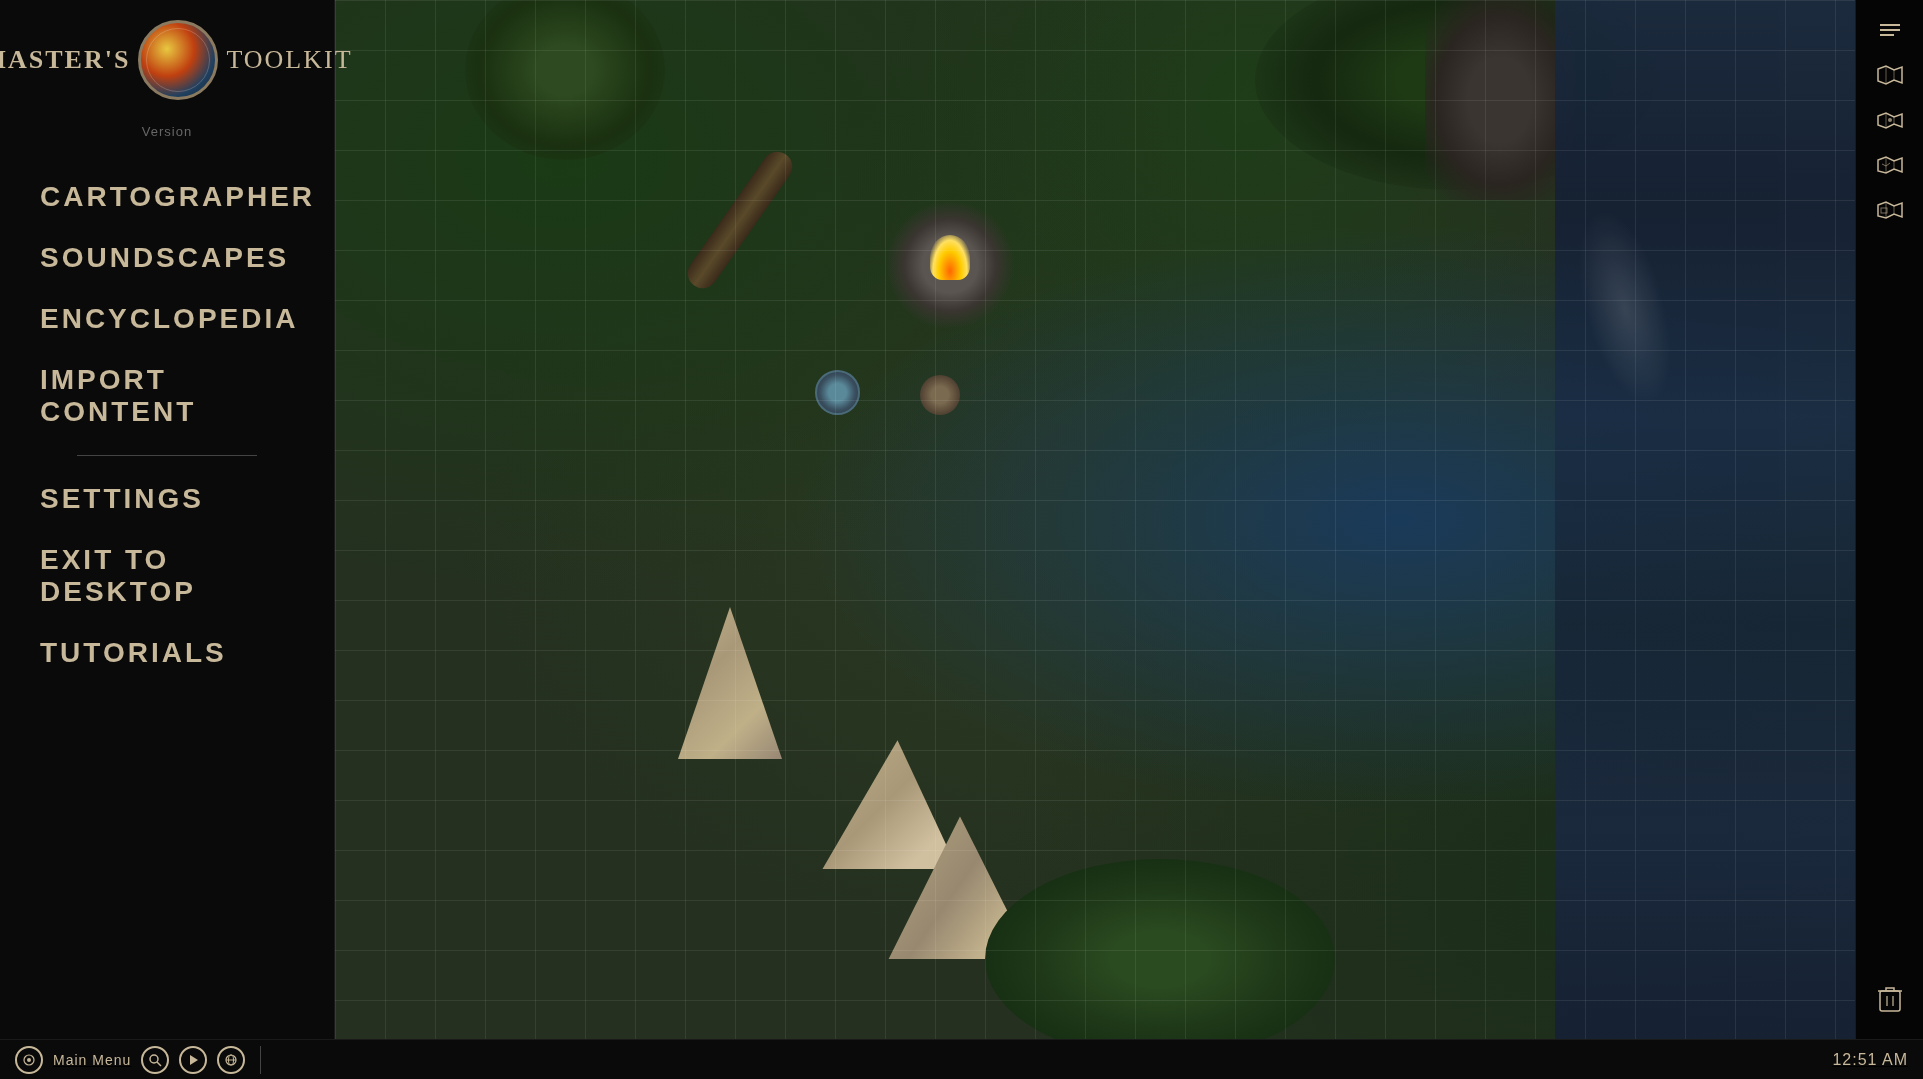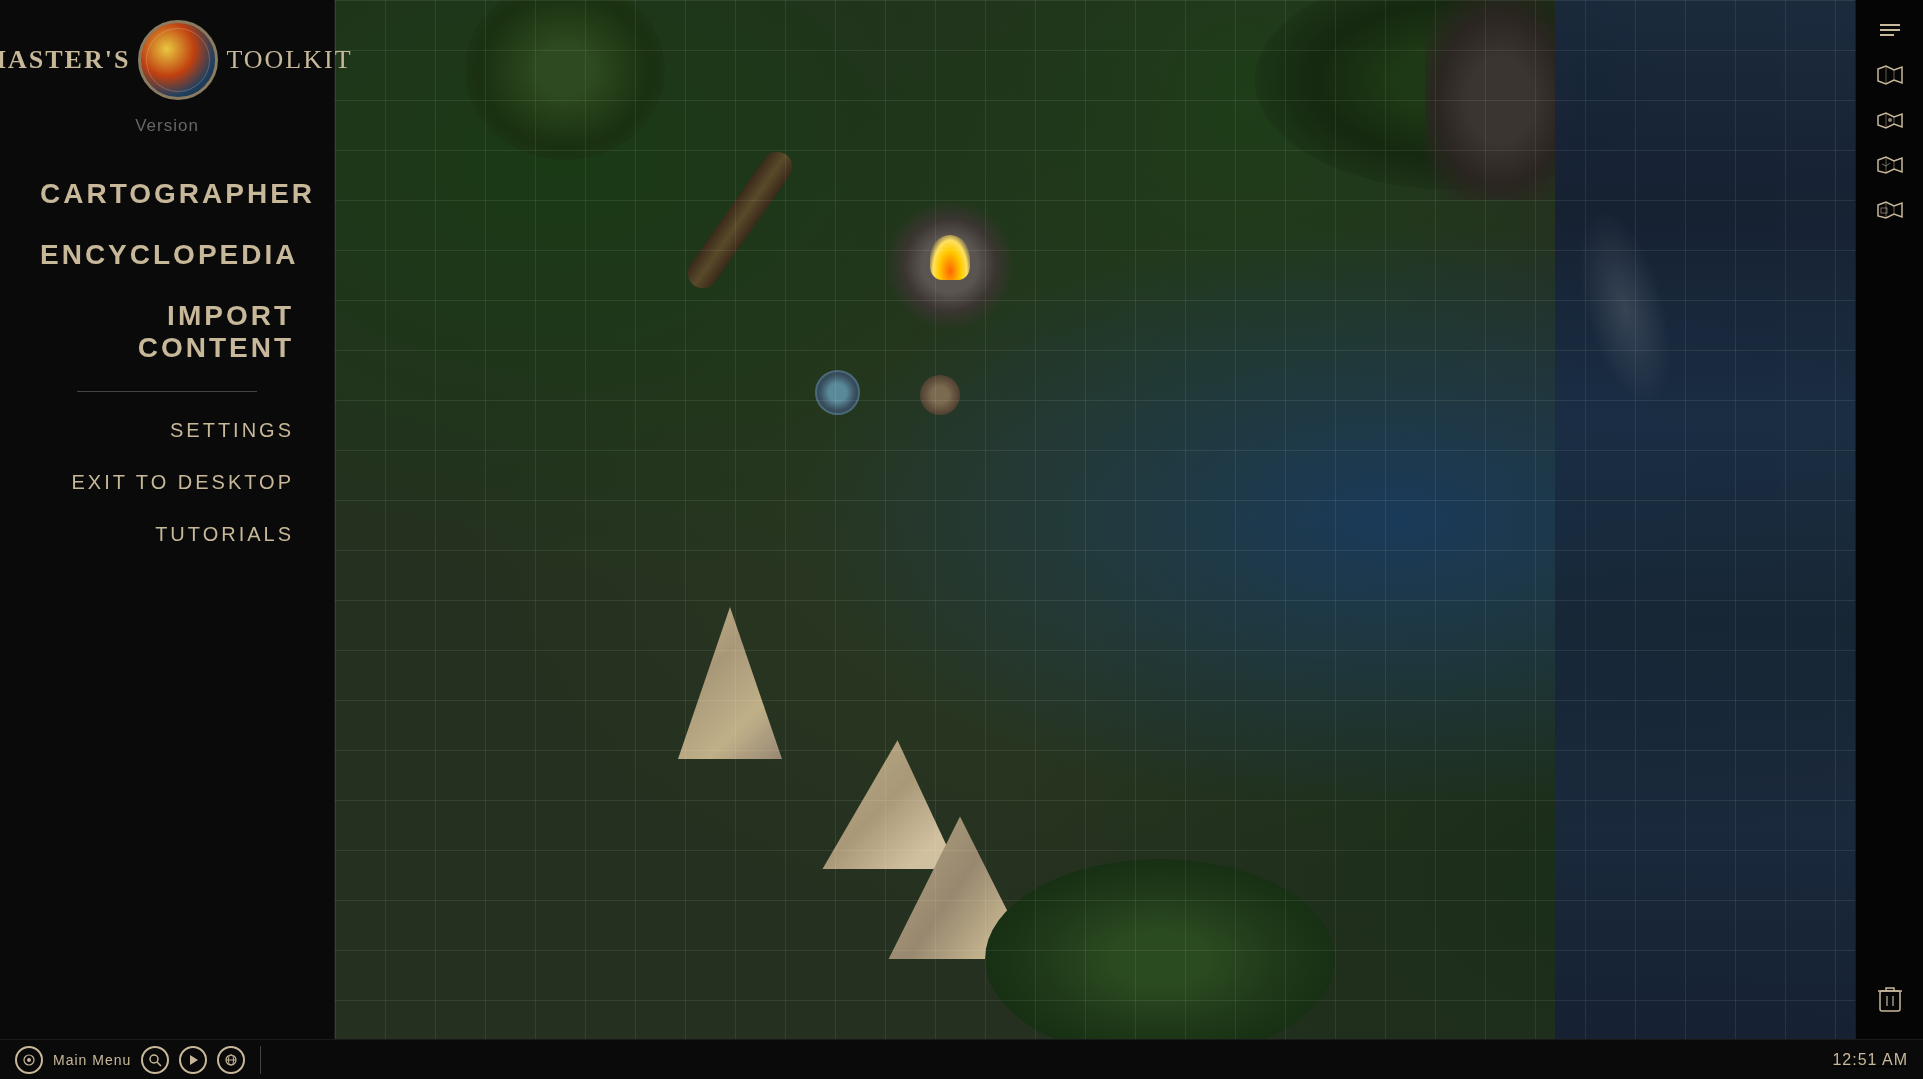--- a/index.html
+++ b/index.html
@@ -81,22 +81,22 @@
       color: #c8b89a;
       font-size: 26px;
       font-weight: normal;
       letter-spacing: 2px;
       text-transform: uppercase;
       font-family: 'Georgia', serif;
     }
 
     .version-text {
       color: #666;
-      font-size: 17px;
-      margin-top: 16px;
+      font-size: 13px;
+      margin-top: 24px;
       letter-spacing: 1px;
     }
 
     .nav-menu {
       display: flex;
       flex-direction: column;
       align-items: center;
       width: 100%;
       padding: 0 20px;
       gap: 5px;
@@ -104,21 +104,21 @@
 
     .nav-item {
       color: #c8b89a;
       font-size: 28px;
       font-weight: 600;
       letter-spacing: 3px;
       text-transform: uppercase;
       cursor: pointer;
       padding: 12px 20px;
       width: 100%;
-      text-align: right;
+      text-align: left;
       transition: color 0.2s;
       font-family: 'Trebuchet MS', sans-serif;
     }
 
     .nav-divider {
       width: 180px;
       height: 1px;
       background: #444;
       margin: 15px 0;
     }
@@ -127,28 +127,28 @@
       display: flex;
       flex-direction: column;
       align-items: center;
       width: 100%;
       padding: 0 20px;
       gap: 5px;
     }
 
     .nav-item-secondary {
       color: #c8b89a;
-      font-size: 20px;
-      font-weight: 400;
+      font-size: 28px;
+      font-weight: 700;
       letter-spacing: 3px;
       text-transform: uppercase;
       cursor: pointer;
       padding: 12px 20px;
       width: 100%;
-      text-align: right;
+      text-align: left;
       transition: color 0.2s;
       font-family: 'Trebuchet MS', sans-serif;
     }
 
     
     .map-area {
       flex: 1;
       position: relative;
       overflow: hidden;
       background: #1a2a1a;
@@ -479,20 +479,21 @@
       <div class="logo-container">
         <span class="logo-text-left">MASTER'S</span>
         <div class="logo-circle"></div>
         <span class="logo-text-right">TOOLKIT</span>
       </div>
       <span class="version-text">Version</span>
     </div>
 
     <nav class="nav-menu">
       <div class="nav-item">CARTOGRAPHER</div>
+      <div class="nav-item">SOUNDSCAPES</div>
       <div class="nav-item">ENCYCLOPEDIA</div>
       <div class="nav-item">IMPORT CONTENT</div>
     </nav>
 
     <div class="nav-divider"></div>
 
     <nav class="nav-secondary">
       <div class="nav-item-secondary">SETTINGS</div>
       <div class="nav-item-secondary">EXIT TO DESKTOP</div>
       <div class="nav-item-secondary">TUTORIALS</div>

